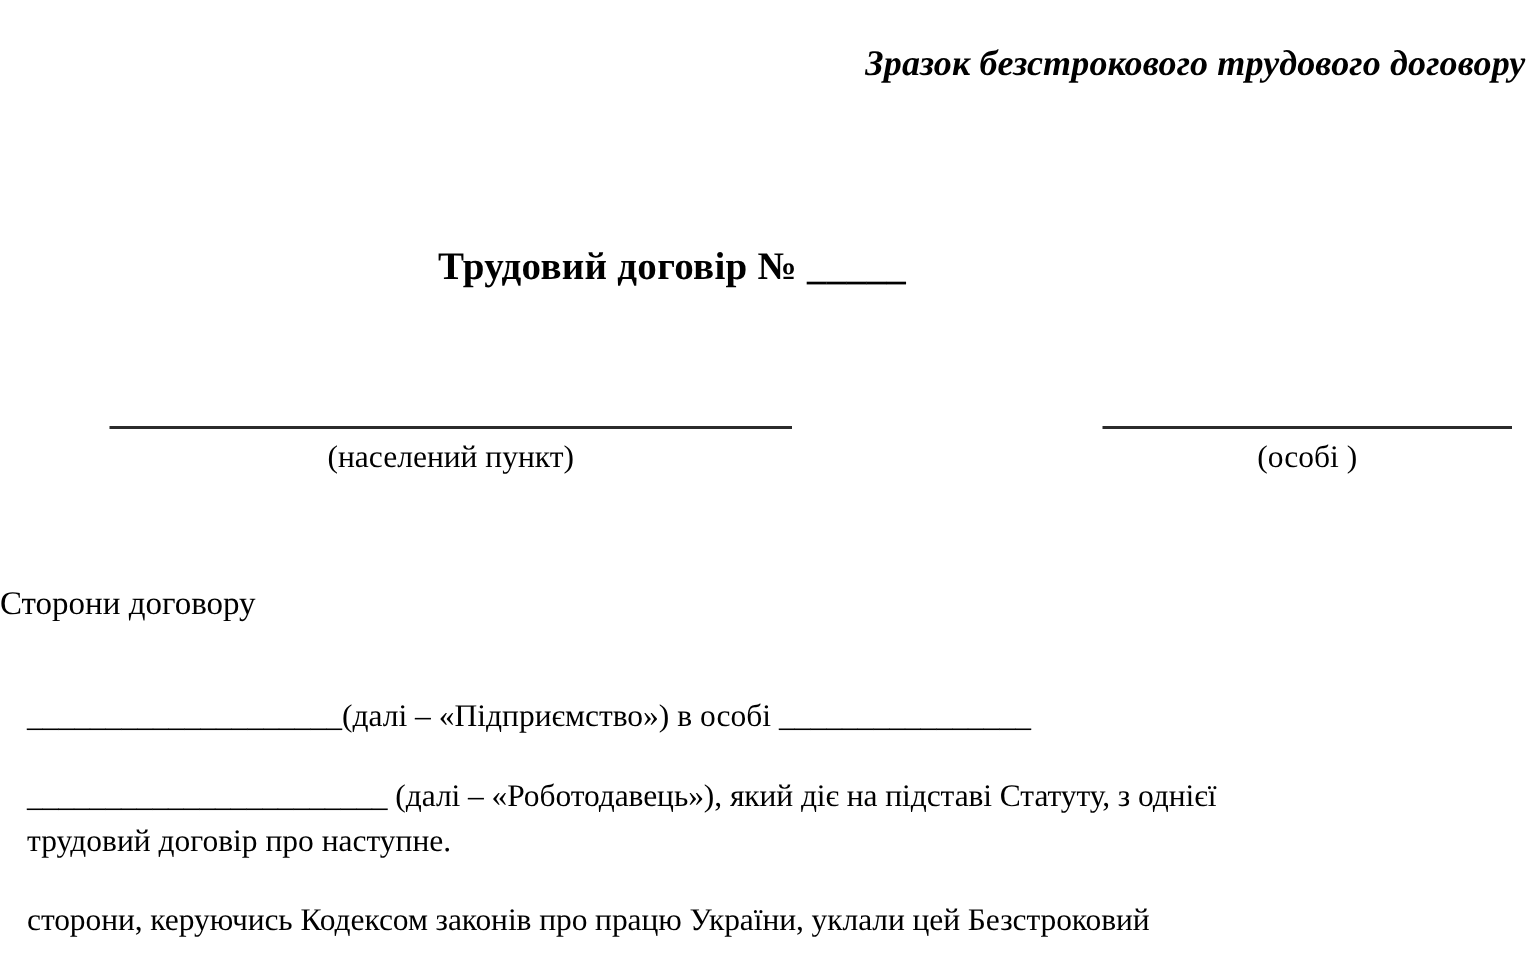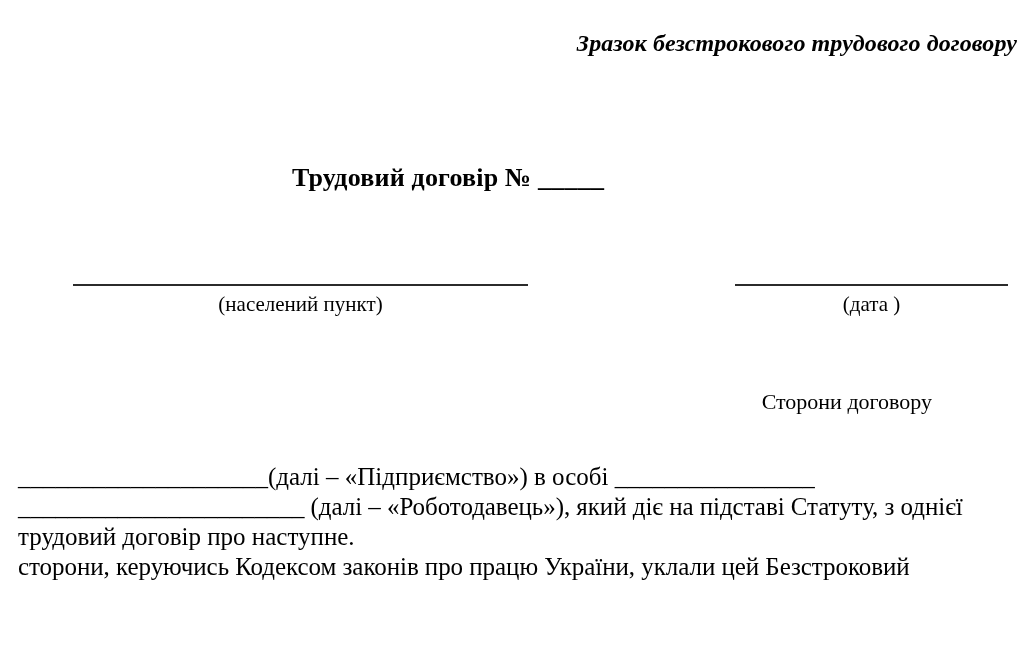--- a/index.html
+++ b/index.html
@@ -77,60 +77,60 @@
     line-height: 1.2;
     white-space: nowrap;
   }
 
   
   .section-heading {
     position: absolute;
     top: 389px;
     left: 0;
     width: 932px;
-    text-align: right;
+    text-align: left;
     font-size: 22px;
     white-space: nowrap;
   }
 
   
   .body-block {
     position: absolute;
     top: 462px;
     left: 18px;
     width: 948px;
-    font-size: 25px;
+    font-size: 21px;
     line-height: 30px;
     font-family: Liberation Serif, serif;
   }
   .body-line {
     white-space: nowrap;
     height: 30px;
   }
-  .body-line.tight { letter-spacing: -0.05px; }
+  .body-line.tight { letter-spacing: -0.05px; margin-top: 23px; }
 </style>
 </head>
 <body>
 
 <div class="page">
 
   <div class="doc-header">Зразок безстрокового трудового договору</div>
 
   <div class="doc-title">Трудовий договір № _____</div>
 
   <div class="meta-row">
 
     <div class="meta-field place">
       <div class="meta-rule"></div>
       <div class="meta-caption">(населений пункт)</div>
     </div>
 
     <div class="meta-field date">
       <div class="meta-rule"></div>
-      <div class="meta-caption">(дата )</div>
+      <div class="meta-caption">(особі )</div>
     </div>
 
   </div>
 
   <div class="section-heading">Сторони договору</div>
 
   <div class="body-block">
     <div class="body-line">____________________(далі – «Підприємство») в особі ________________</div>
     <div class="body-line tight">_______________________ (далі – «Роботодавець»), який діє на підставі Статуту, з однієї</div>
     <div class="body-line">трудовий договір про наступне.</div>

